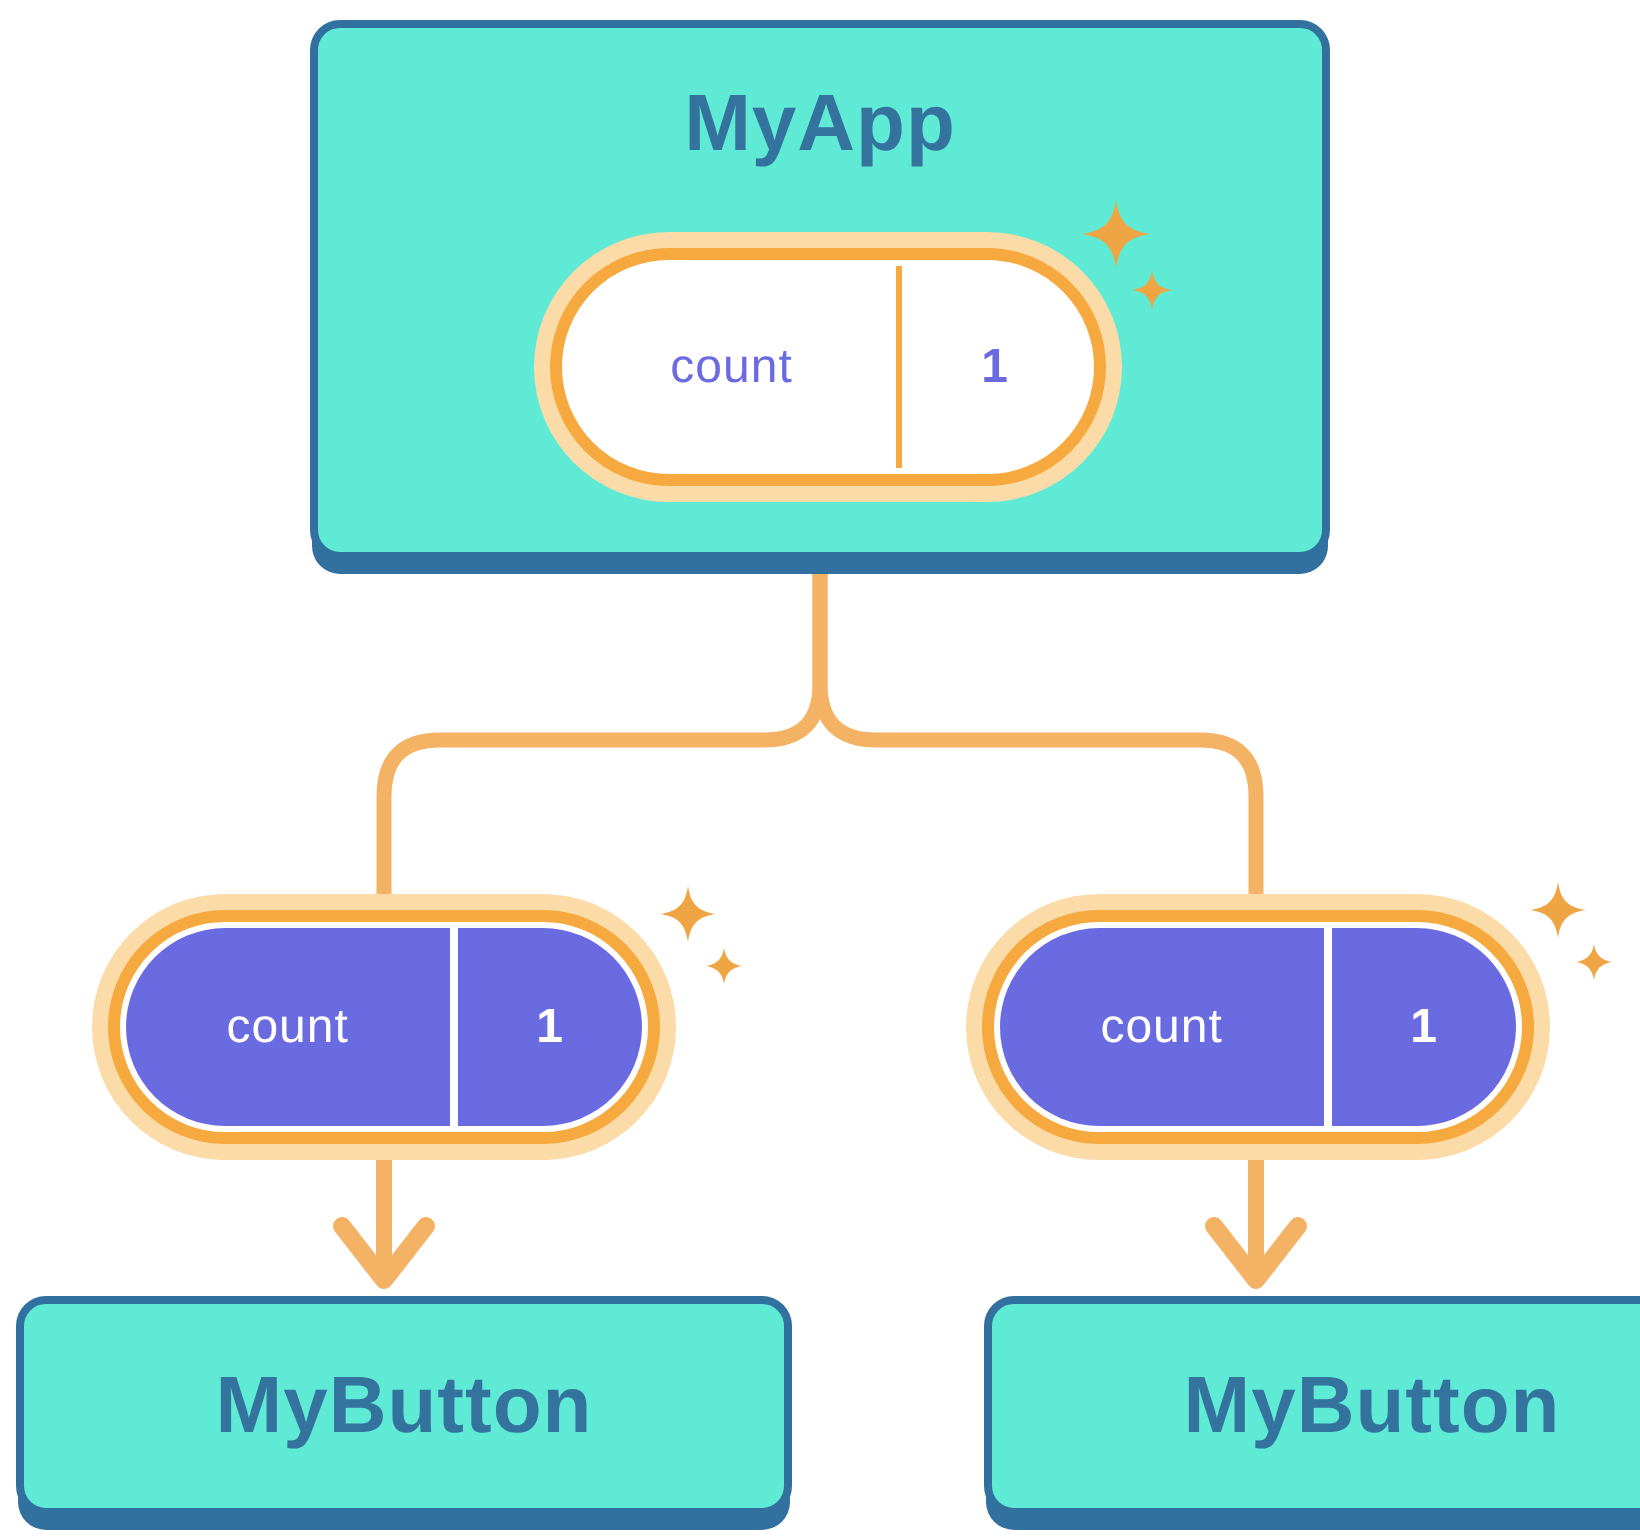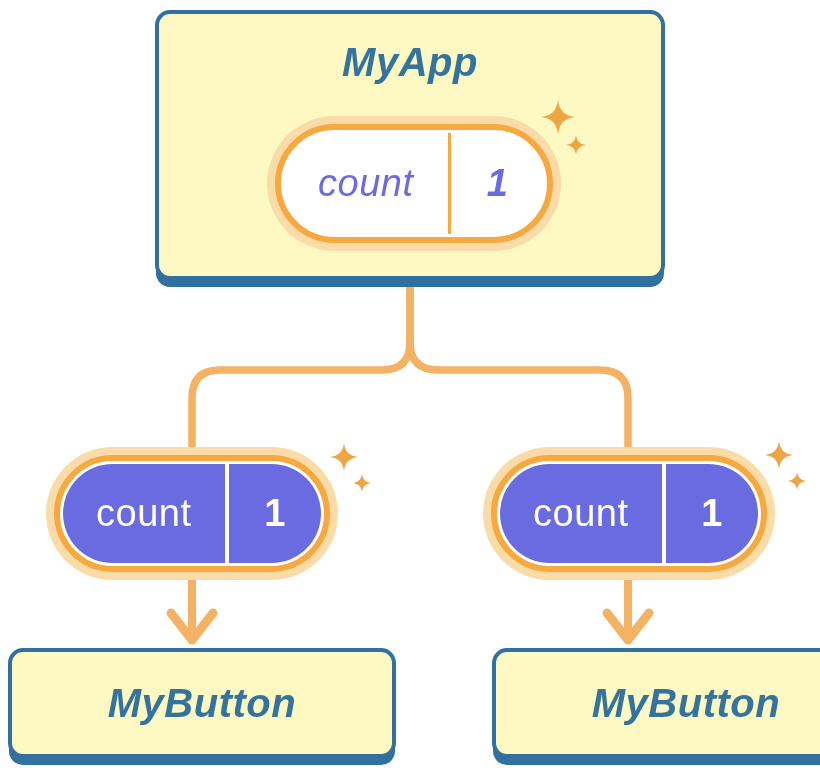--- a/index.html
+++ b/index.html
@@ -32,25 +32,24 @@
     stroke-linejoin: round;
   }
   .connector path.branch { stroke-width: 7.5; }
   .connector path.arrow-shaft { stroke-width: 8; }
   .connector path.arrow-head { stroke-width: 9; }
 
   
   .card {
     position: absolute;
     z-index: 2;
-    background: #fef9c3;
+    background: #5eead4;
     border: 4px solid var(--card-border);
     border-radius: 15px;
     box-shadow: 0 8px 0 -1px var(--card-border);
-    font-style: italic;
   }
   .card-root { left: 155px; top: 10px; width: 510px; height: 270px; }
   .card-title {
     margin-top: 26px;
     text-align: center;
     font-size: 40px;
     font-weight: 600;
     color: var(--node-text);
     letter-spacing: 0.5px;
   }
@@ -94,21 +93,21 @@
     display: flex;
     align-items: stretch;
     overflow: hidden;
   }
   .pill--root .pill-body { background: #fff; color: var(--prop-text); }
   .pill--prop .pill-body { background: var(--state-fill); color: var(--state-text); }
   .pill-key, .pill-val {
     display: flex;
     align-items: center;
     justify-content: center;
-    font-size: 38px;
+    font-size: 24px;
   }
   .pill-key { flex: 1.75; font-weight: 400; letter-spacing: 0.5px; }
   .pill-val { flex: 1; font-weight: 700; }
   .pill-sep { flex: 0 0 auto; }
   .pill--root .pill-sep { width: 3px; background: var(--pill-ring); }
   .pill--prop .pill-sep { width: 4px; background: #fff; }
 
   
   .sparkle { position: absolute; z-index: 4; }
   .sparkle path { fill: var(--sparkle); }

